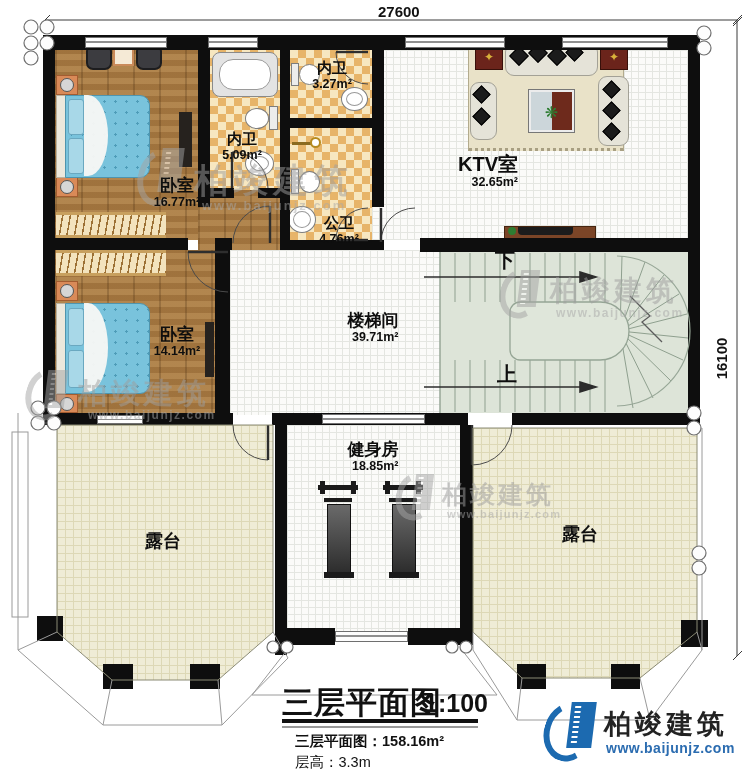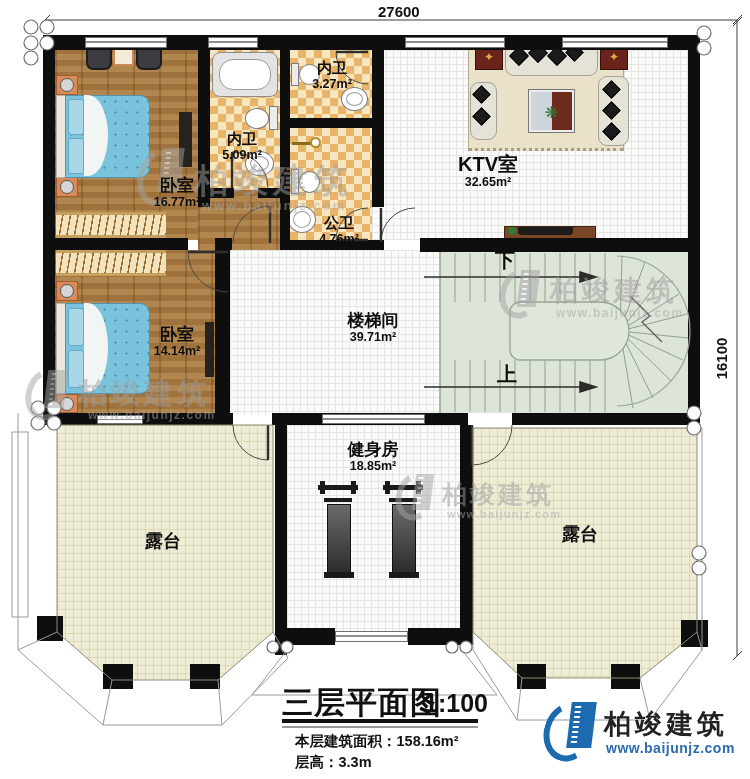--- a/index.html
+++ b/index.html
@@ -50,21 +50,21 @@
   .cush{background:#1b1b1b;border:1px solid #000;transform:rotate(45deg);}
   .ctable{background:linear-gradient(90deg,#ccd6da 0 50%,#6e2a1c 50%);border:2px solid #ececec;
        outline:1px solid #777;color:#2e7d32;font-size:16px;text-align:center;}
   .tvcab{background:#7b4527;border:1px solid #46250f;}
   .tvset{background:#1c1c1c;border-radius:0 0 4px 4px;}
   .gbar{background:#1a1a1a;}
   .gpad{background:linear-gradient(#6a6a6a,#2c2c2c);border:1px solid #111;}
   
   .lbl{z-index:7;text-align:center;font-weight:bold;color:#0e0e0e;transform:translateX(-50%);line-height:1.12;white-space:nowrap;}
   .lbl .nm{font-size:17px;}
-  .lbl .ar{font-size:12.5px;}
+  .lbl .ar{font-size:12.5px;text-align:right;}
   .dimtxt{z-index:7;font-weight:bold;font-size:15px;color:#111;white-space:nowrap;}
   
   .wm{z-index:6;opacity:.5;color:#9e9e9e;}
   .wm .t1{position:absolute;font-weight:bold;white-space:nowrap;color:#9e9e9e;}
   .wm .t2{position:absolute;font-weight:bold;white-space:nowrap;color:#a8a8a8;}
   
   .bjicon .arcpart{position:absolute;left:0;bottom:2%;width:72%;height:78%;border:6px solid transparent;
        border-left-color:var(--c);border-bottom-color:var(--c);border-radius:50%;transform:rotate(18deg);}
   .bjicon .bld{position:absolute;right:4%;top:0;width:48%;height:74%;background:var(--c);transform:skewX(-7deg);}
   .bjicon .bld:after{content:"";position:absolute;left:18%;top:8%;width:24%;height:84%;
@@ -398,22 +398,22 @@
     <div class="nm" style="font-size:20px;">上</div>
   </div>
 
   <div class="abs dimtxt" style="left:378px;top:3px;">27600</div>
   <div class="abs dimtxt" style="left:690px;top:350px;width:62px;text-align:center;transform:rotate(-90deg);">16100</div>
 
   <div class="abs" style="left:282px;top:682px;font-size:31px;font-weight:bold;letter-spacing:1px;z-index:7;">三层平面图</div>
   <div class="abs" style="left:424px;top:689px;font-size:25px;font-weight:bold;z-index:7;">1:100</div>
   <div class="abs titleline1" style="left:282px;top:719px;width:196px;height:4px;"></div>
   <div class="abs titleline2" style="left:282px;top:726px;width:196px;height:2px;"></div>
-  <div class="abs" style="left:295px;top:732px;font-size:14.5px;font-weight:bold;z-index:7;">本层建筑面积：158.16m²</div>
-  <div class="abs" style="left:295px;top:753px;font-size:14.5px;font-weight:bold;z-index:7;">层高：3.3m</div>
+  <div class="abs" style="left:295px;top:732px;font-size:14.5px;font-weight:bold;z-index:7;">三层平面图：158.16m²</div>
+  <div class="abs" style="left:295px;top:753px;font-size:14.5px;font-weight:normal;z-index:7;">层高：3.3m</div>
 
   <div class="abs" style="left:544px;top:700px;width:206px;height:70px;z-index:7;">
     <div class="abs bjicon logoicon" style="left:0;top:2px;width:52px;height:62px;">
         <div class="arcpart"></div>
         <div class="bld"></div>
       </div>
     <div class="abs" style="left:60px;top:6px;font-size:27px;font-weight:bold;letter-spacing:4px;color:#222;white-space:nowrap;">柏竣建筑</div>
     <div class="abs" style="left:62px;top:40px;font-size:14px;font-weight:bold;color:#2b6cb0;letter-spacing:0.5px;white-space:nowrap;">www.baijunjz.com</div>
   </div>
 

